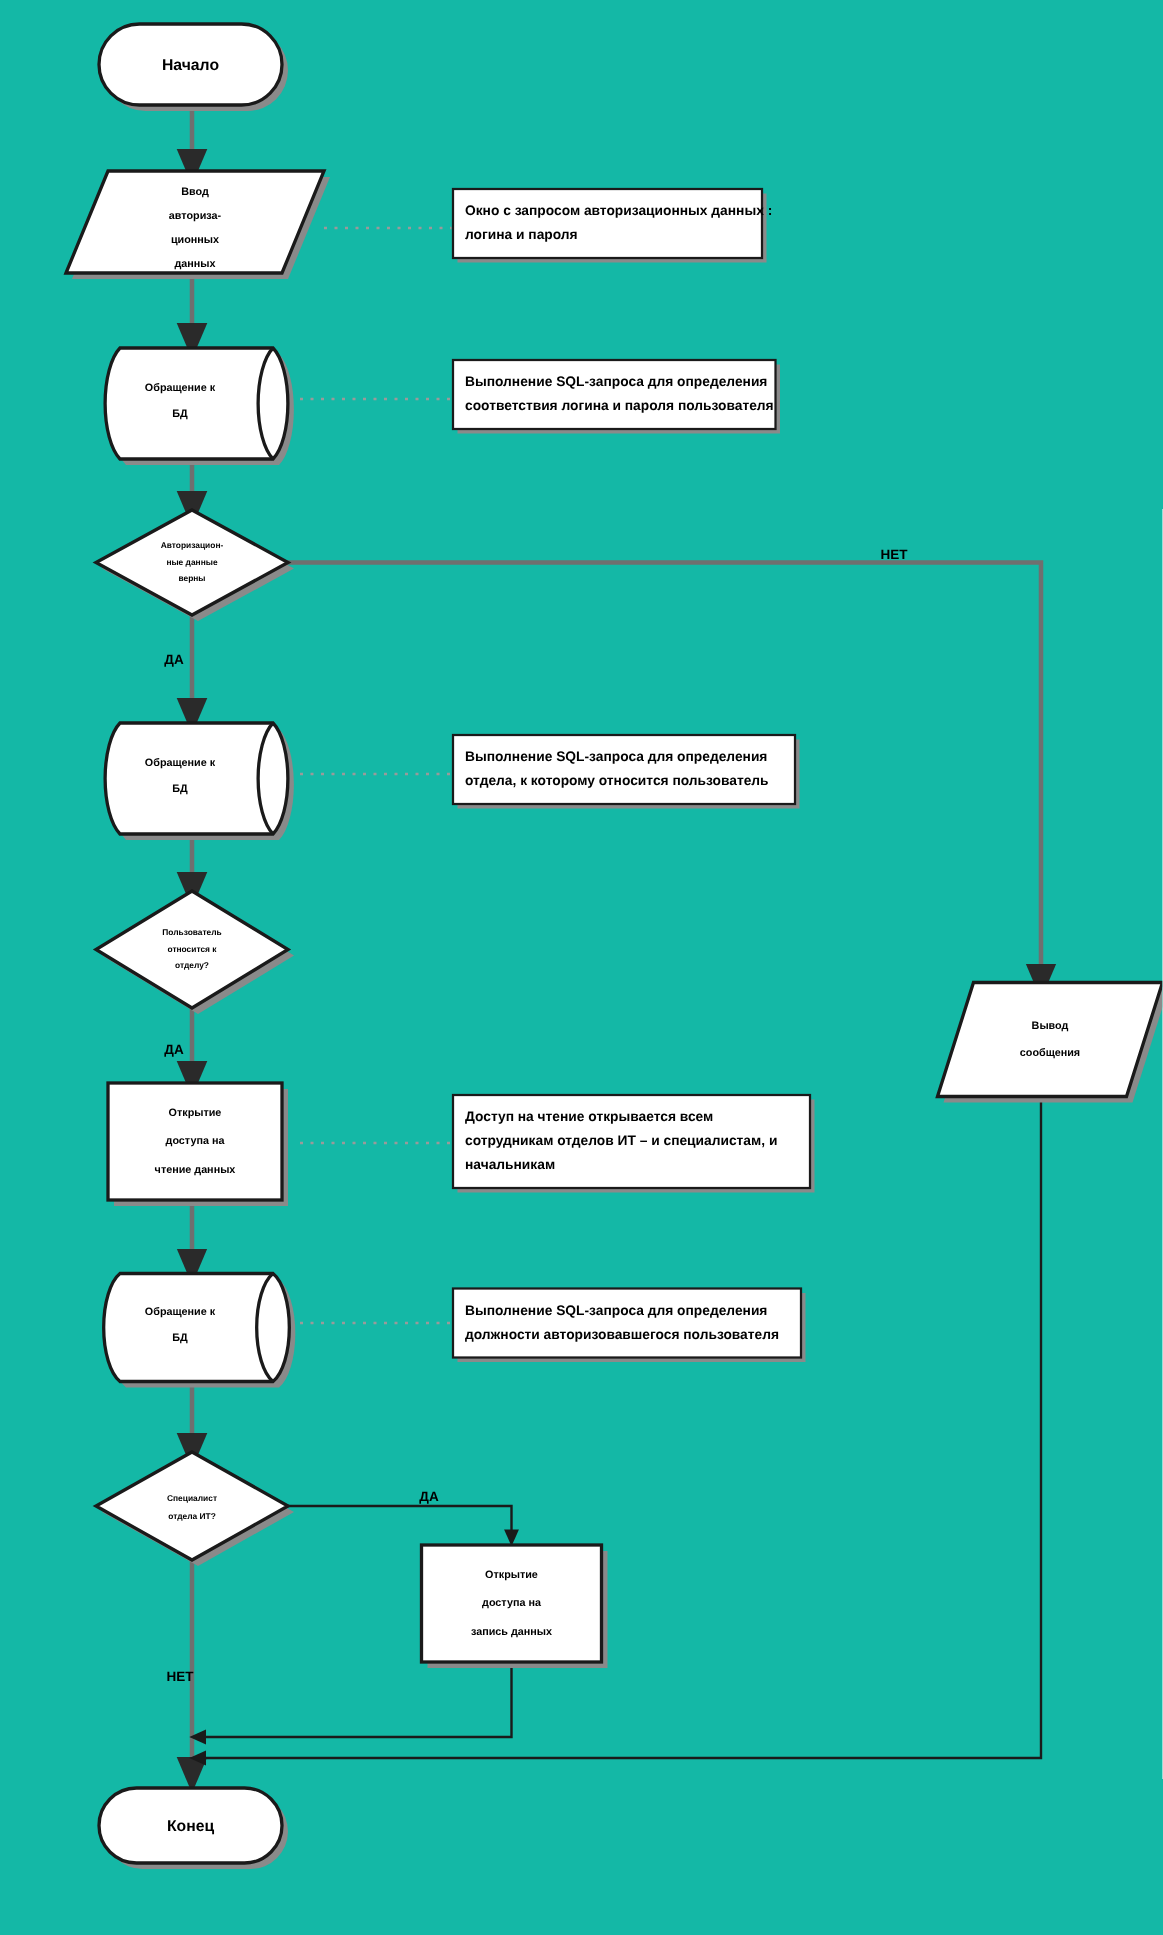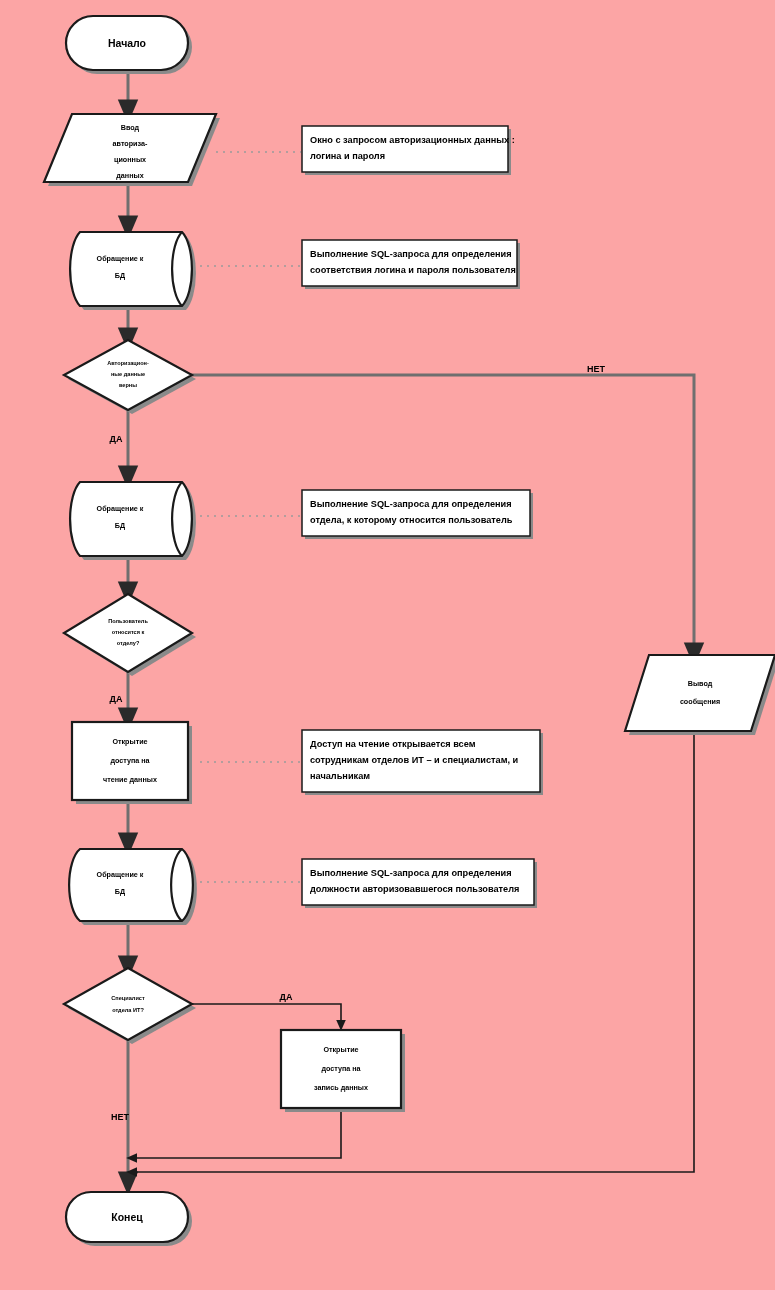--- a/index.html
+++ b/index.html
@@ -7,21 +7,21 @@
     padding: 0;
     background: #ffffff;
   }
   body {
     font-family: "Liberation Sans", sans-serif;
   }
   #canvas {
     position: relative;
     width: 775px;
     height: 1290px;
-    background: #fca5a5;
+    background: #14b8a6;
     overflow: hidden;
   }
   svg.flow {
     position: absolute;
     left: 0;
     top: 0;
     width: 775px;
     height: 1290px;
   }
   .shape-stroke {

